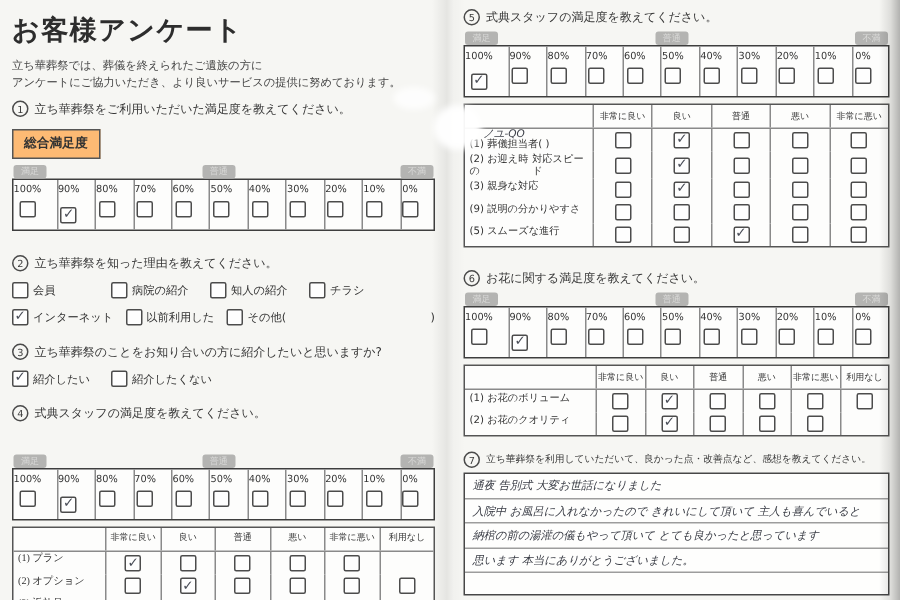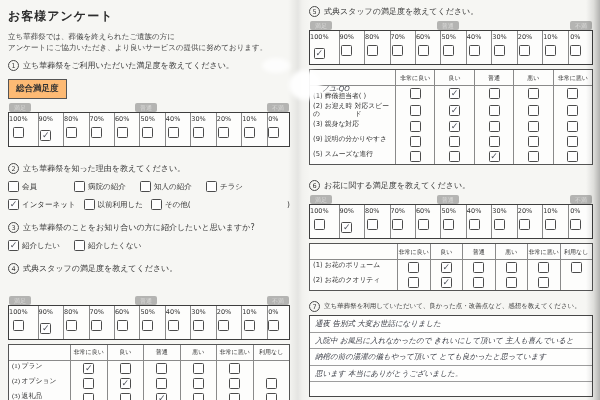--- a/index.html
+++ b/index.html
@@ -6,21 +6,21 @@
   body{
     width:600px;height:400px;overflow:hidden;position:relative;
     background:#f6f6f3;
     font-family:"DejaVu Sans","Liberation Sans",sans-serif;
     color:#3a3a3a;
   }
   .col{position:absolute;top:0;z-index:1;}
   .col-left{left:8px;width:282px;}
   .col-right{left:309px;width:284px;}
 
-  .title{font-size:12px;font-weight:bold;margin:8px 0 0 0;color:#2d2d2d;letter-spacing:1px;}
+  .title{font-size:18px;font-weight:bold;margin:8px 0 0 0;color:#2d2d2d;letter-spacing:1px;}
   .intro{font-size:7.5px;line-height:11px;margin:6px 0 0 0;color:#454545;}
 
   .q{margin-top:11px;font-size:8px;color:#383838;white-space:nowrap;display:flex;align-items:center;}
   .q-small{font-size:6.5px;}
   .qnum{flex:none;display:inline-flex;align-items:center;justify-content:center;
         width:9px;height:9px;border:1px solid #4a4a4a;border-radius:50%;
         font-size:6.5px;margin-right:4px;color:#3a3a3a;}
   .q1{margin-top:7px;}
   .q2{margin-top:16px;}
   .q3{margin-top:12px;}

